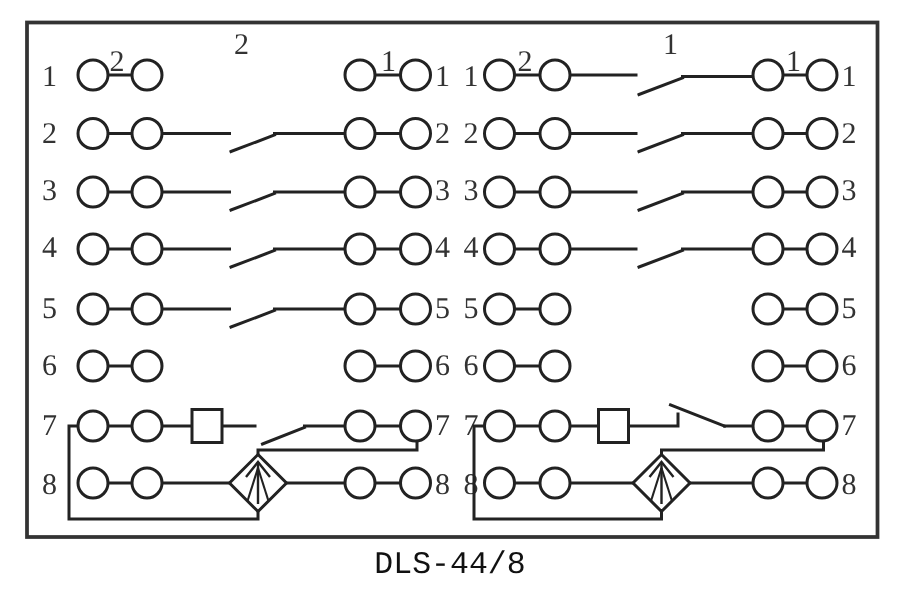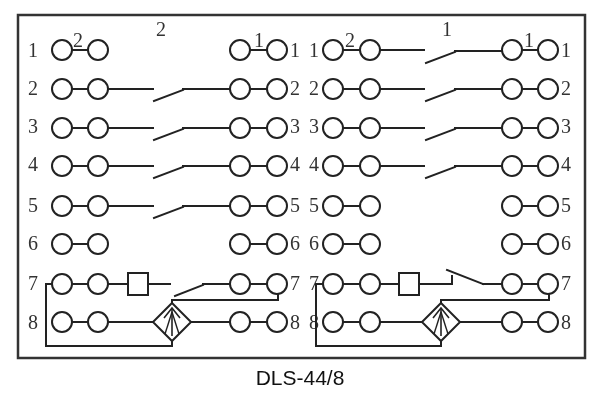--- a/index.html
+++ b/index.html
@@ -2,21 +2,21 @@
 <html><head>
   <meta charset="utf-8">
   <style>
     html, body { margin: 0; padding: 0; background: #ffffff; }
     body { width: 600px; height: 400px; position: relative; overflow: hidden; }
     #diagram { position: absolute; left: 0; top: 0; width: 600px; height: 400px; }
     .wire { stroke: #222222; stroke-width: 2; fill: none; stroke-linecap: square; }
     .term { stroke: #222222; stroke-width: 2; fill: #ffffff; }
     .lbl { font-family: "Liberation Serif", "DejaVu Serif", serif; font-size: 20px; fill: #333333; }
     .caption { position: absolute; left: 0; width: 600px; top: 366px; text-align: center;
-               font-family: Liberation Sans, sans-serif; font-size: 21px; color: #111111; }
+               font-family: Liberation Mono, monospace; font-size: 21px; color: #111111; }
   </style>
 </head>
 <body>
 
 <svg id="diagram" viewBox="0 0 600 400" xmlns="http://www.w3.org/2000/svg">
 
   <rect x="18" y="15" width="567" height="343" fill="none" stroke="#333333" stroke-width="2.5"></rect>
 
   <text class="lbl" x="156" y="36">2</text>
   <text class="lbl" x="442" y="36">1</text>

